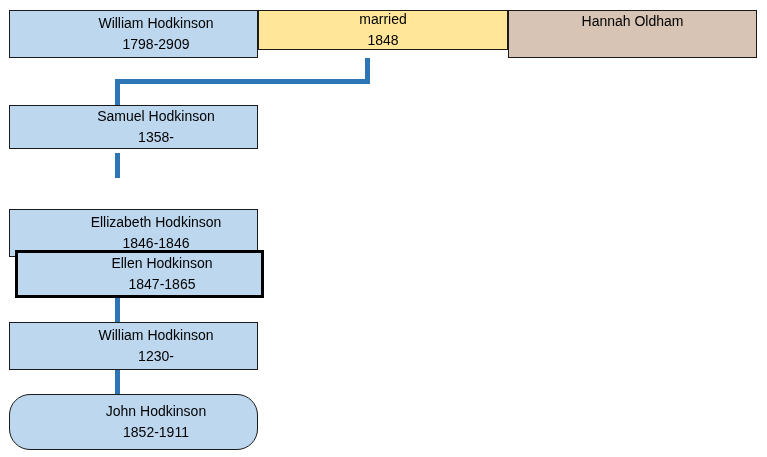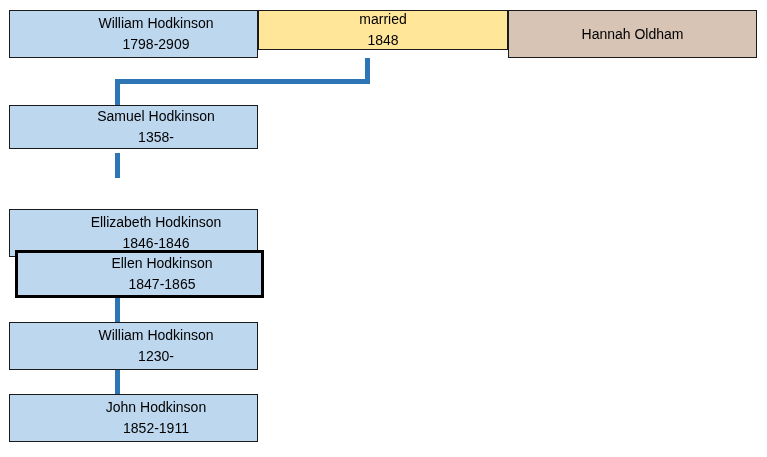--- a/index.html
+++ b/index.html
@@ -20,21 +20,21 @@
     justify-content: center;
     align-items: center;
     text-align: center;
     font-size: 14px;
     line-height: 21px;
     color: #000000;
     cursor: default;
   }
   .fill-blue   { background: var(--child-fill, #BDD7EE); padding-left: 45px; }
   .fill-yellow { background: var(--marriage-fill, #FFE699); }
-  .fill-tan    { background: var(--spouse-fill, #D7C4B5); }
+  .fill-tan    { background: var(--spouse-fill, #D7C4B5); justify-content: space-between; }
   .selected    { border: 3px solid var(--selected-border, #000000); }
   .connector   { position: absolute; background: var(--connector, #2E75B6); }
   .box span { display: block; }
 </style>
 </head>
 <body>
 
 <div id="canvas">
 
   <div class="box fill-blue" style="left:9px; top:10px; width:249px; height:48px;">
@@ -73,18 +73,18 @@
   <div class="box fill-blue selected" style="left:15px; top:250px; width:249px; height:48px;">
     <span>Ellen Hodkinson</span>
     <span>1847-1865</span>
   </div>
 
   <div class="box fill-blue" style="left:9px; top:322px; width:249px; height:48px;">
     <span>William Hodkinson</span>
     <span>1230-</span>
   </div>
 
-  <div class="box fill-blue" style="left:9px; top:394px; width:249px; height:48px;">
+  <div class="box fill-blue" style="left:9px; top:394px; width:249px; height:56px;border-radius:21px;">
     <span>John Hodkinson</span>
     <span>1852-1911</span>
   </div>
 
 </div>
 
 </body></html>

